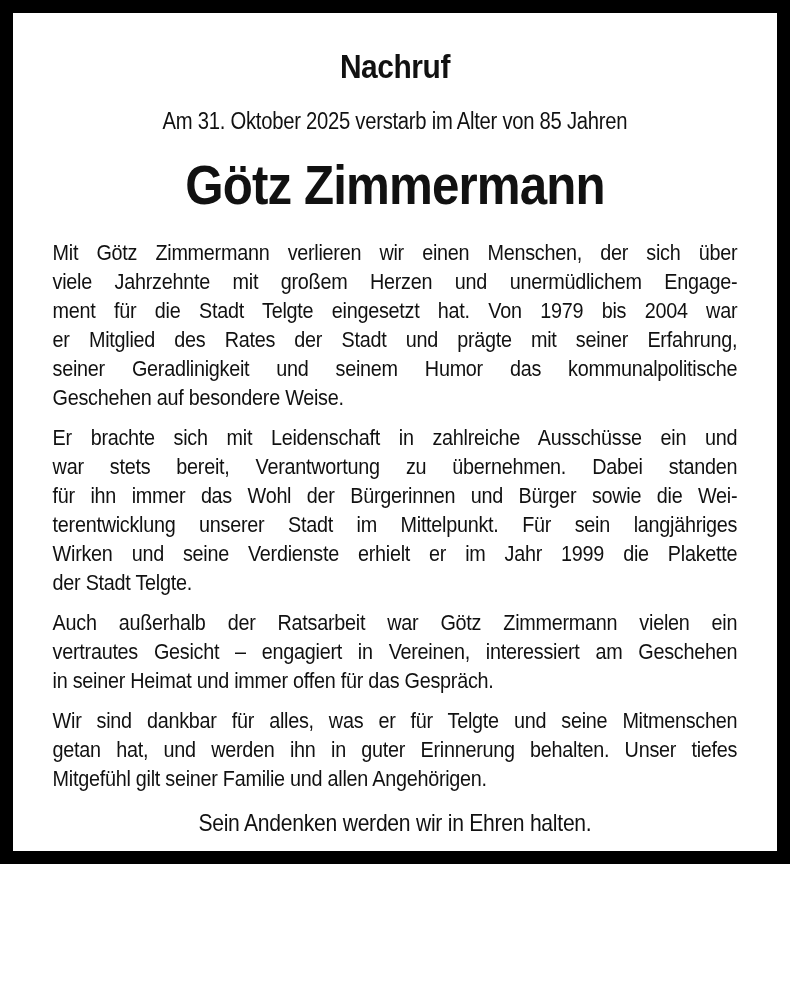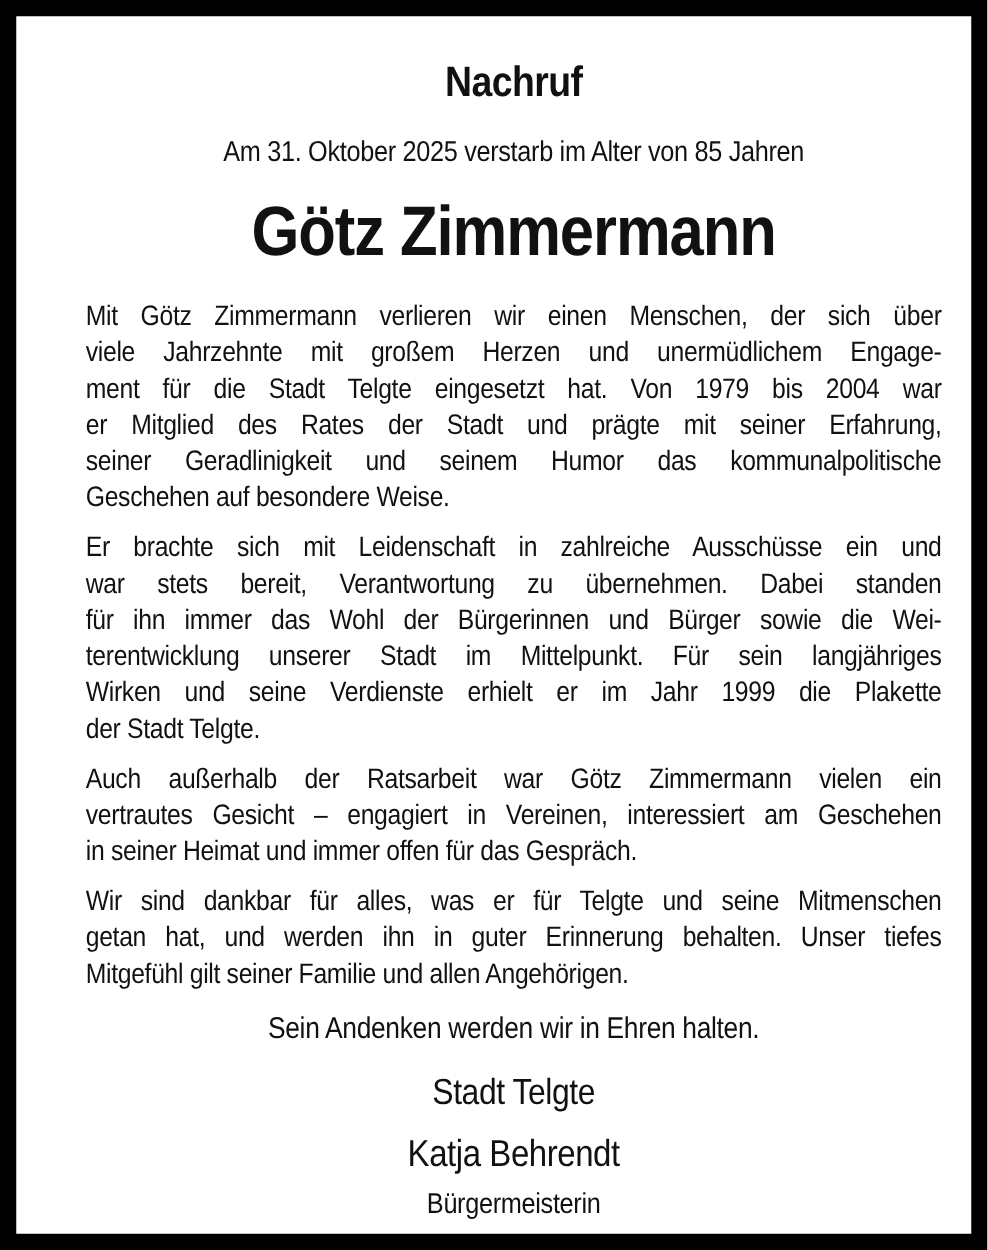--- a/index.html
+++ b/index.html
@@ -4,26 +4,25 @@
 <title>Nachruf</title>
 <style>
   html, body {
     margin: 0;
     padding: 0;
     background: #ffffff;
   }
   .frame {
     box-sizing: border-box;
     width: 790px;
-    height: 1000px;
+    height: 864px;
     background: #ffffff;
     border: 13px solid #000000;
     overflow: hidden;
     position: relative;
-    padding-left: 16px;
   }
   .scale-wrap {
     width: 868px;
     transform: scaleX(0.88);
     transform-origin: top left;
     padding-top: 34px;
     color: #111111;
     font-family: "Liberation Sans", "DejaVu Sans", sans-serif;
   }
   .kicker {

